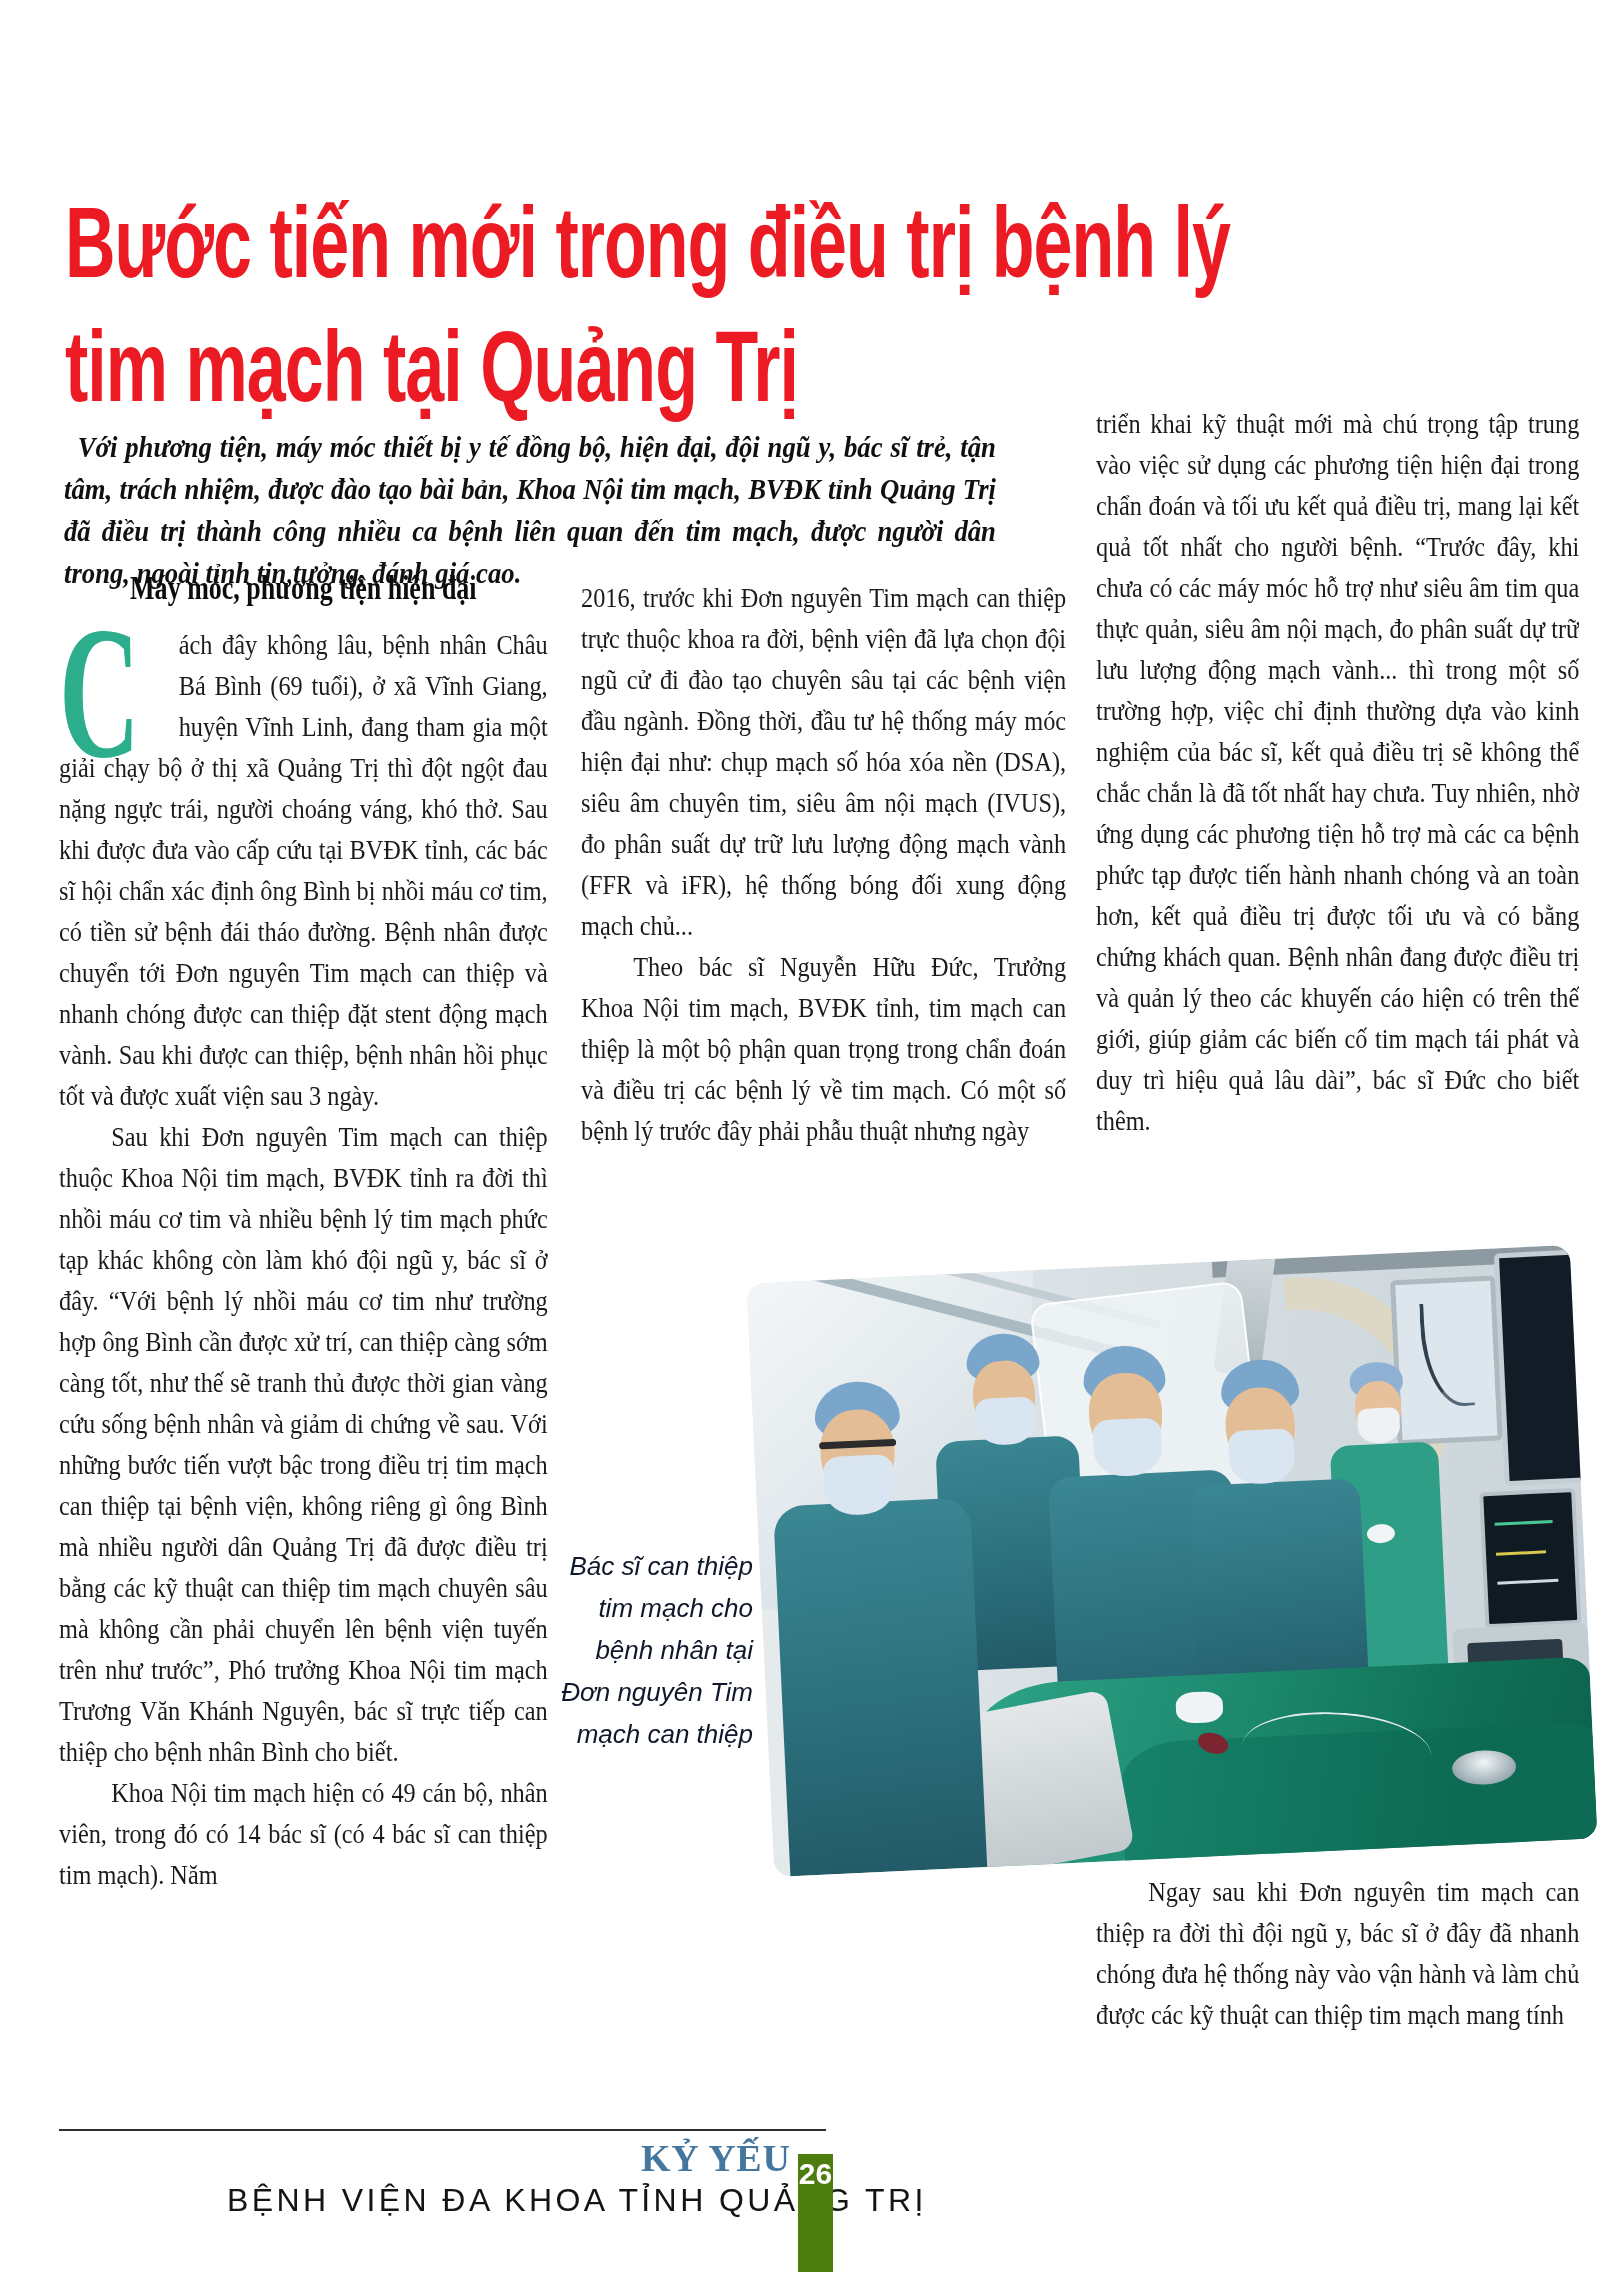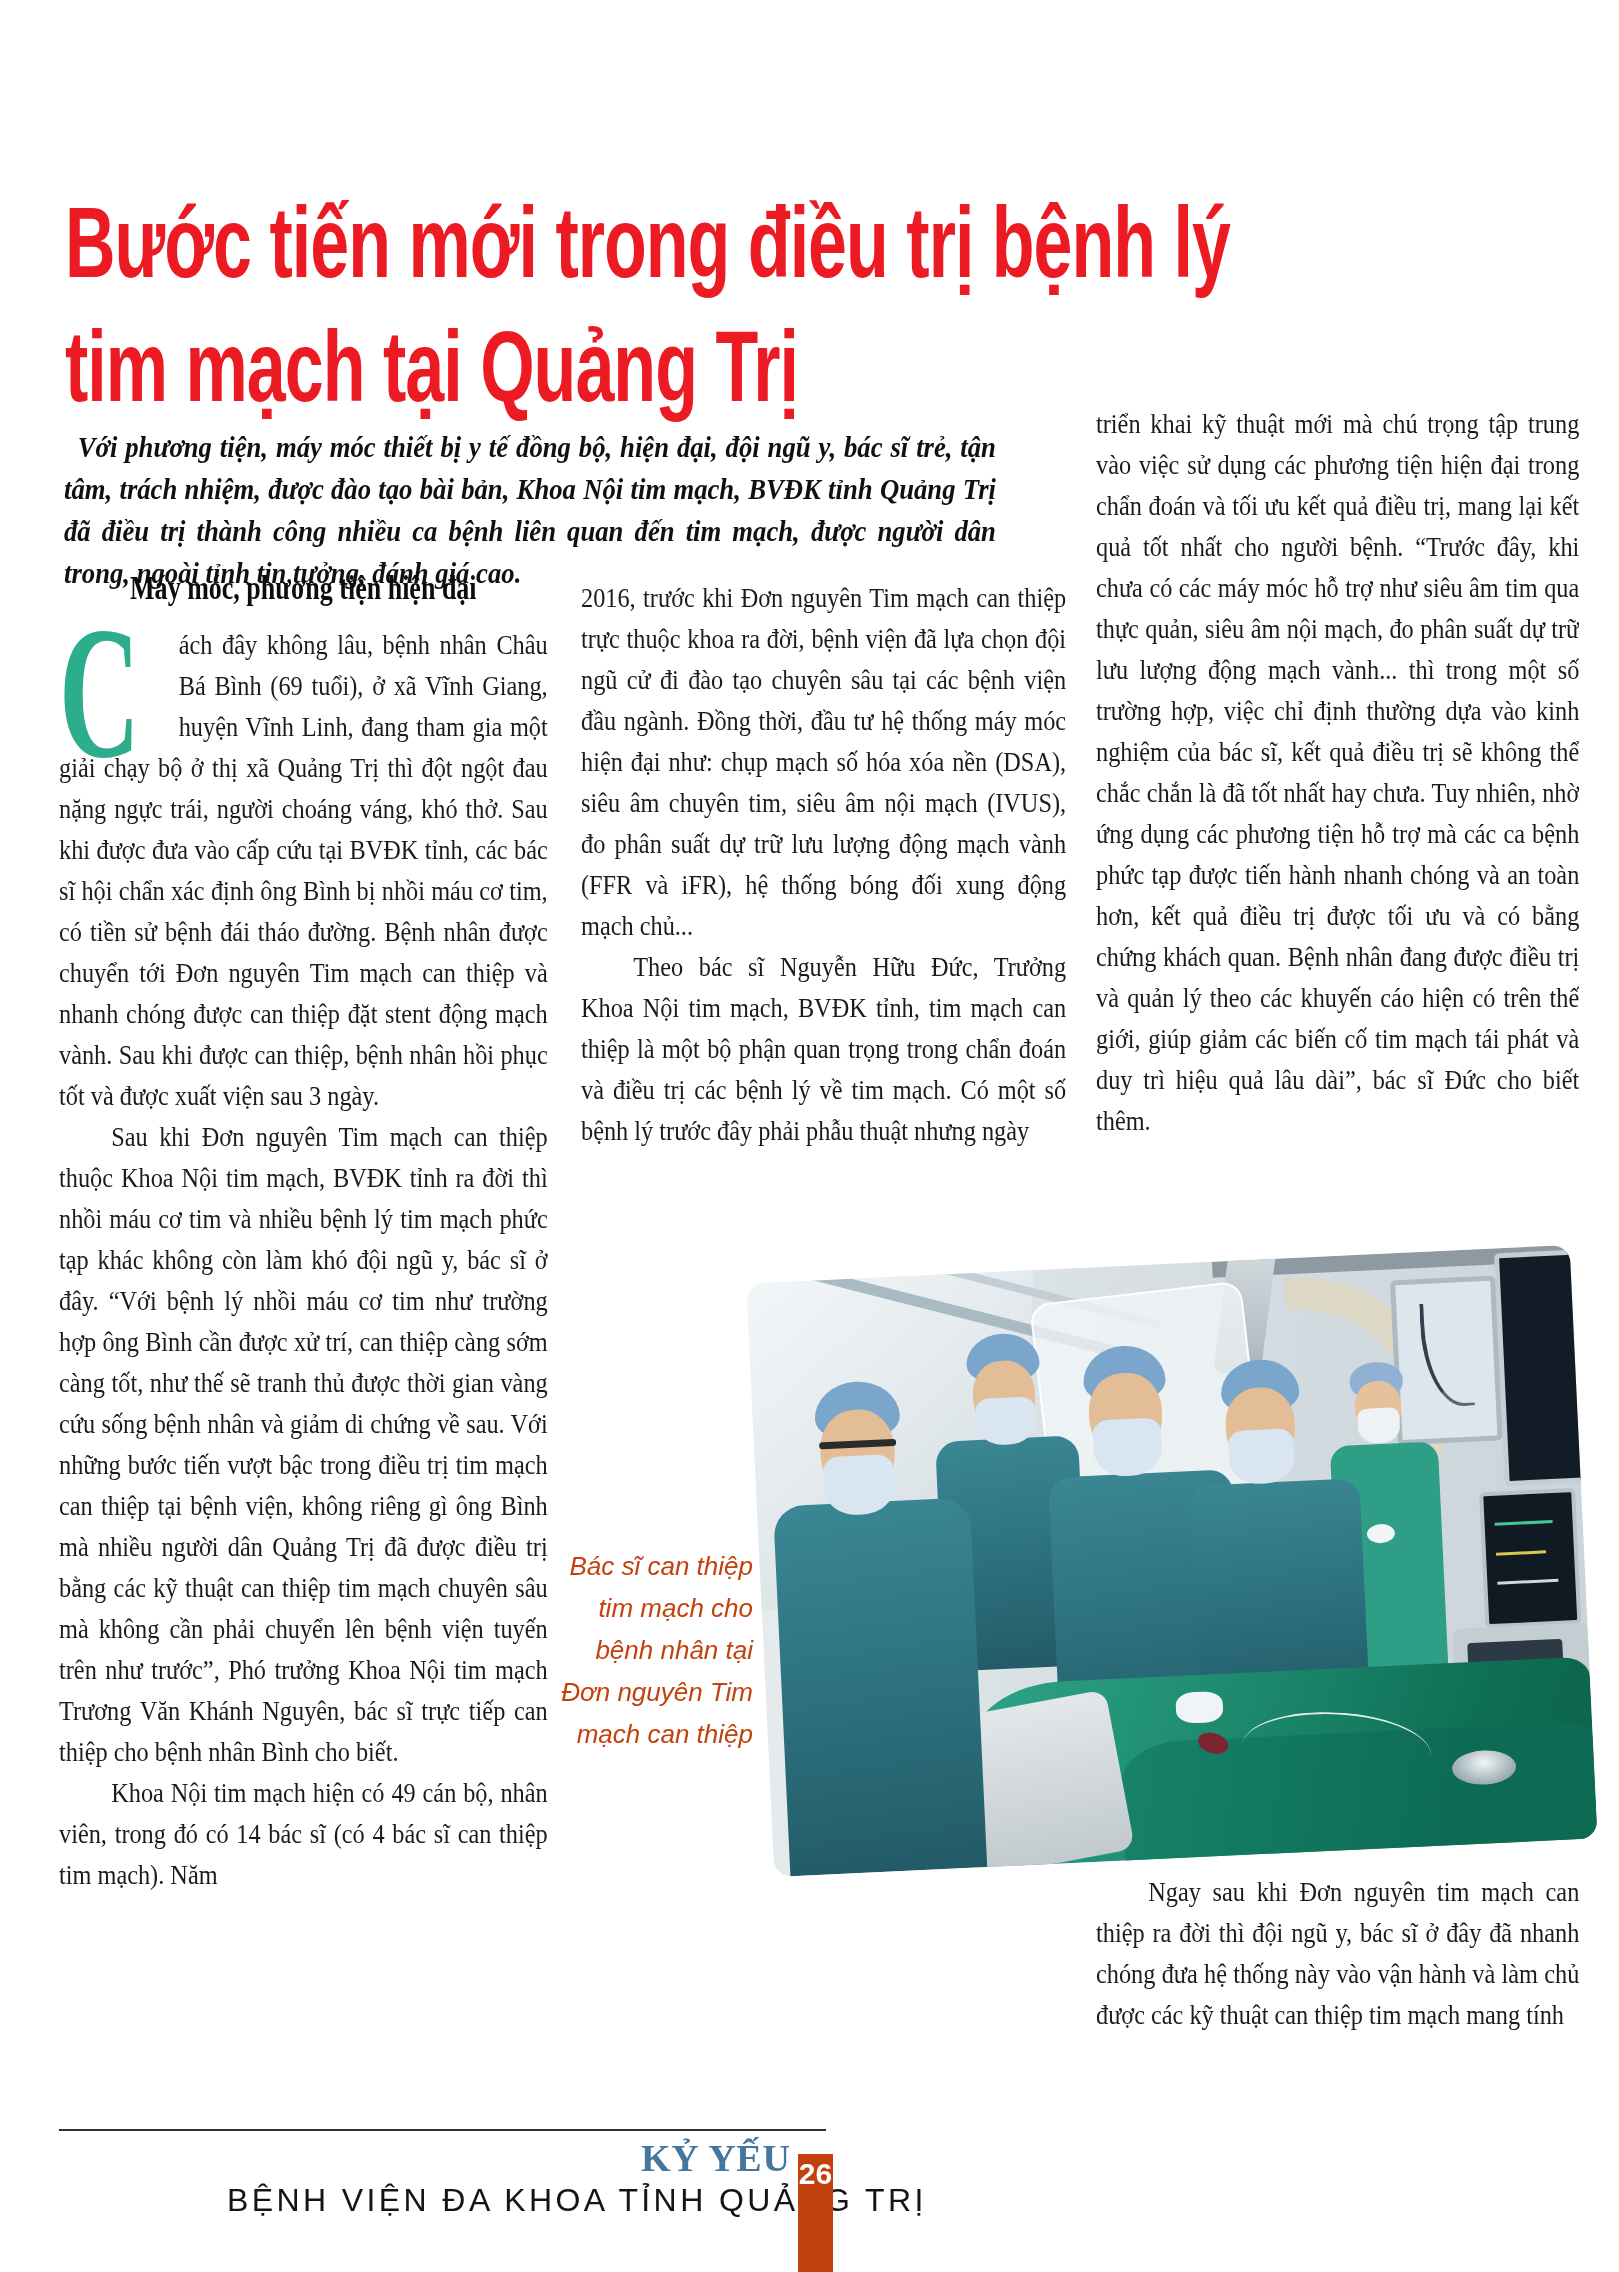--- a/index.html
+++ b/index.html
@@ -108,28 +108,28 @@
   .ph-sheet{left:196px;top:432px;width:155px;height:162px;transform:rotate(-8deg);
             background:linear-gradient(#e3e7e9,#c2cacd);border-radius:16px;}
   .ph-wire{left:473px;top:456px;width:189px;height:74px;border-top:2.7px solid #e4ebee;border-radius:50%;transform:rotate(6deg);}
   .ph-spot{left:429px;top:471px;width:31px;height:20px;background:#7c2531;border-radius:50%;transform:rotate(20deg);}
   .ph-glove{left:409px;top:429px;width:47px;height:31px;background:#f0f4f6;border-radius:40%;}
   .ph-bowl{left:682px;top:501px;width:64px;height:34px;border-radius:50%;
            background:radial-gradient(ellipse at 50% 35%,#f2f5f6 0%,#9aabb2 70%,#6f8189 100%);}
 
   
   .caption{position:absolute;left:552px;top:1545px;width:201px;text-align:right;
-           font-style:italic;font-size:26px;line-height:42px;color:#c2410c;}
+           font-style:italic;font-size:26px;line-height:42px;color:#0f172a;}
 
   
   .footer-rule{position:absolute;left:59px;top:2129px;width:767px;height:2px;background:#2e2e2e;}
   .footer-brand{position:absolute;left:641px;top:2136px;font-family:"Liberation Serif", serif;
                 font-weight:bold;font-size:38px;color:#45779E;letter-spacing:0.7px;}
   .footer-org{position:absolute;left:227px;top:2182px;font-size:32px;letter-spacing:3.4px;color:#141414;}
-  .page-badge{position:absolute;left:798px;top:2154px;width:35px;height:119px;background:#c2410c;
+  .page-badge{position:absolute;left:798px;top:2154px;width:35px;height:119px;background:#4d7c0f;
               text-align:center;}
   .page-badge span{display:inline-block;margin-top:2.7px;color:#ffffff;font-weight:bold;font-size:30px;}
 </style>
 </head>
 <body>
 
 <div class="page">
 
   <h1 class="title">
     <span>Bước tiến mới trong điều trị bệnh lý</span>

